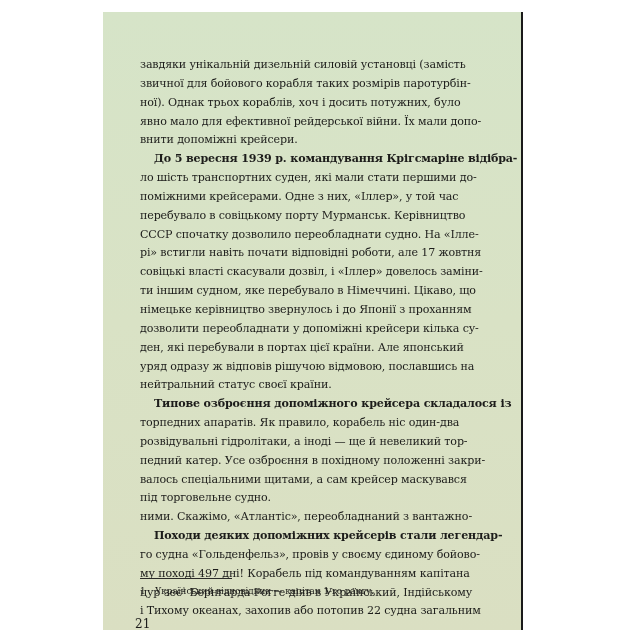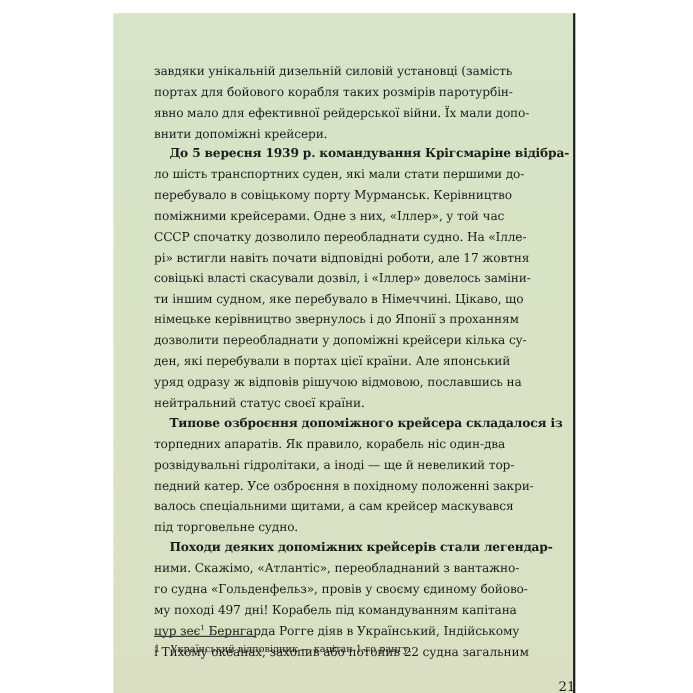--- a/index.html
+++ b/index.html
@@ -23,56 +23,57 @@
   .line.indent { padding-left: 14px; font-weight: bold; }
   .footnote-rule {
     position: absolute; left: 37px; top: 566px; width: 92px; height: 1px; background: #2a2a28;
   }
   .footnote {
     position: absolute; left: 37px; top: 574px; width: 318px;
     font-family: "DejaVu Serif", serif; font-size: 8.8px; color: #1c1c1a; white-space: nowrap;
   }
   .footnote .fn-num { display: inline-block; width: 15px; }
   .page-number {
-    position: absolute; left: 0; top: 605px; width: 420px; text-align: right;
-    font-family: "DejaVu Serif", serif; font-size: 12px; color: #1c1c1a;
+    position: absolute; left: 0; top: 605px; width: 420px; text-align: left;
+    font-family: "DejaVu Serif", serif; font-size: 12px; color: #1c1c1a; padding-left: 32px;
   }
   sup { font-size: 6.5px; vertical-align: 4px; line-height: 0; }
 </style>
 </head>
 <body>
 
 <div class="page">
   <div class="text-block" id="text-block">
 
     <span class="line">завдяки унікальній дизельній силовій установці (замість</span>
-      <span class="line">портах для бойового корабля таких розмірів паротурбін-</span>
+      <span class="line">звичної для бойового корабля таких розмірів паротурбін-</span>
+      <span class="line">ної). Однак трьох кораблів, хоч і досить потужних, було</span>
       <span class="line">явно мало для ефективної рейдерської війни. Їх мали допо-</span>
       <span class="line last">внити допоміжні крейсери.</span>
       <span class="line indent">До 5 вересня 1939 р. командування Крігсмаріне відібра-</span>
       <span class="line">ло шість транспортних суден, які мали стати першими до-</span>
+      <span class="line">поміжними крейсерами. Одне з них, «Іллер», у той час</span>
       <span class="line">перебувало в совіцькому порту Мурманськ. Керівництво</span>
-      <span class="line">поміжними крейсерами. Одне з них, «Іллер», у той час</span>
       <span class="line">СССР спочатку дозволило переобладнати судно. На «Ілле-</span>
       <span class="line">рі» встигли навіть почати відповідні роботи, але 17 жовтня</span>
       <span class="line">совіцькі власті скасували дозвіл, і «Іллер» довелось заміни-</span>
       <span class="line">ти іншим судном, яке перебувало в Німеччині. Цікаво, що</span>
       <span class="line">німецьке керівництво звернулось і до Японії з проханням</span>
       <span class="line">дозволити переобладнати у допоміжні крейсери кілька су-</span>
       <span class="line">ден, які перебували в портах цієї країни. Але японський</span>
       <span class="line">уряд одразу ж відповів рішучою відмовою, пославшись на</span>
       <span class="line last">нейтральний статус своєї країни.</span>
       <span class="line indent">Типове озброєння допоміжного крейсера складалося із</span>
       <span class="line">торпедних апаратів. Як правило, корабель ніс один-два</span>
       <span class="line">розвідувальні гідролітаки, а іноді — ще й невеликий тор-</span>
       <span class="line">педний катер. Усе озброєння в похідному положенні закри-</span>
       <span class="line">валось спеціальними щитами, а сам крейсер маскувався</span>
       <span class="line last">під торговельне судно.</span>
+      <span class="line">ними. Скажімо, «Атлантіс», переобладнаний з вантажно-</span>
       <span class="line indent">Походи деяких допоміжних крейсерів стали легендар-</span>
-      <span class="line">ними. Скажімо, «Атлантіс», переобладнаний з вантажно-</span>
       <span class="line">го судна «Гольденфельз», провів у своєму єдиному бойово-</span>
       <span class="line">му поході 497 дні! Корабель під командуванням капітана</span>
       <span class="line" id="fn-line"><span>цур зеє</span><sup>1</sup><span> Бернгарда Рогге діяв в Український, Індійському</span></span>
     <span class="line">і Тихому океанах, захопив або потопив 22 судна загальним</span>
   </div>
 
   <div class="footnote-rule"></div>
   <div class="footnote">
     <span class="fn-num">1</span><span>Український відповідник — капітан 1-го рангу.</span>
   </div>

